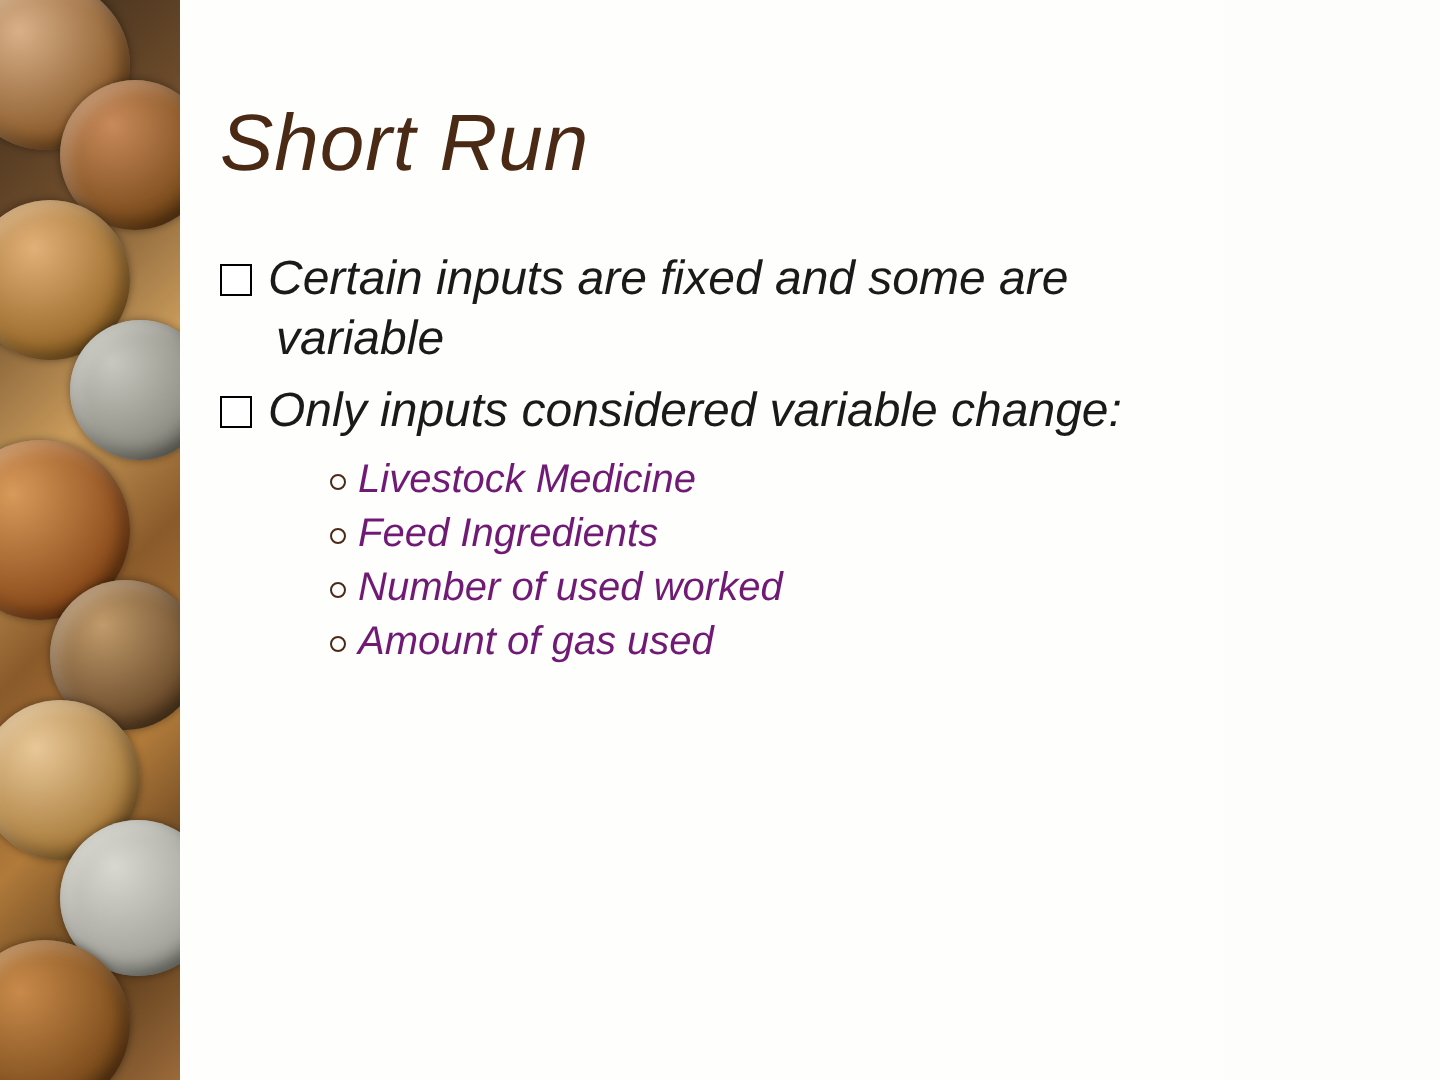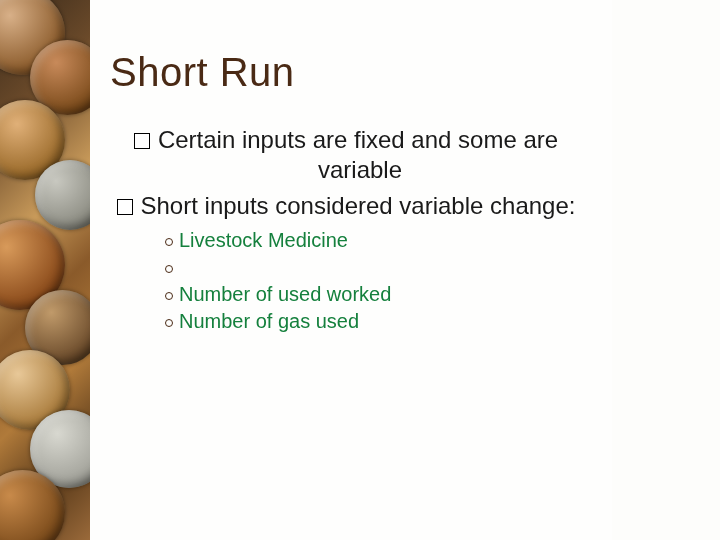--- a/index.html
+++ b/index.html
@@ -7,20 +7,21 @@
   body {
     font-family: Arial, Helvetica, sans-serif;
     background: #fdfdfb;
     position: relative;
   }
   .slide {
     width: 612px;
     height: 540px;
     position: relative;
     background: #fefefd;
+    font-style: italic;
   }
   .bg-strip {
     position: absolute;
     left: 0;
     top: 0;
     width: 90px;
     height: 540px;
     overflow: hidden;
     background: linear-gradient(135deg, #3a2a1a 0%, #6b4a2a 20%, #c89a5a 40%, #8a5a2a 55%, #b07a3a 70%, #5a3a1a 85%, #9a6a3a 100%);
   }
@@ -50,21 +51,20 @@
     color: #4a2a15;
     font-weight: 400;
     margin-bottom: 30px;
     letter-spacing: 0.5px;
   }
   .bullet-block {
     font-size: 24px;
     color: #1a1a1a;
     line-height: 1.25;
     margin-bottom: 6px;
-    text-align: center;
   }
   .bullet-block.indent-0 {
     padding-left: 28px;
     text-indent: -28px;
   }
   .checkbox {
     display: inline-block;
     width: 16px;
     height: 16px;
     border: 1.5px solid #000;
@@ -72,21 +72,21 @@
     vertical-align: -1px;
     background: #fff;
   }
   .sub-list {
     margin-left: 55px;
     margin-top: 4px;
     margin-bottom: 6px;
   }
   .sub-item {
     font-size: 20px;
-    color: #15803d;
+    color: #701a75;
     line-height: 1.35;
     padding-left: 16px;
     text-indent: -16px;
   }
   .ring {
     display: inline-block;
     width: 8px;
     height: 8px;
     border: 1.5px solid #4a2a15;
     border-radius: 50%;
@@ -113,34 +113,34 @@
 
   <div class="content">
 
     <div class="title">Short Run</div>
 
     <div class="bullet-block indent-0">
       <span class="checkbox"></span><span>Certain inputs are fixed and some are variable</span>
     </div>
 
     <div class="bullet-block indent-0">
-      <span class="checkbox"></span><span>Short inputs considered variable change:</span>
+      <span class="checkbox"></span><span>Only inputs considered variable change:</span>
     </div>
 
     <div class="sub-list">
       <div class="sub-item">
         <span class="ring"></span><span>Livestock Medicine</span>
       </div>
       <div class="sub-item">
-        <span class="ring"></span>
+        <span class="ring"></span><span>Feed Ingredients</span>
       </div>
       <div class="sub-item">
         <span class="ring"></span><span>Number of used worked</span>
       </div>
       <div class="sub-item">
-        <span class="ring"></span><span>Number of gas used</span>
+        <span class="ring"></span><span>Amount of gas used</span>
       </div>
     </div>
 
 
   </div>
 
 </div>
 
 </body></html>

